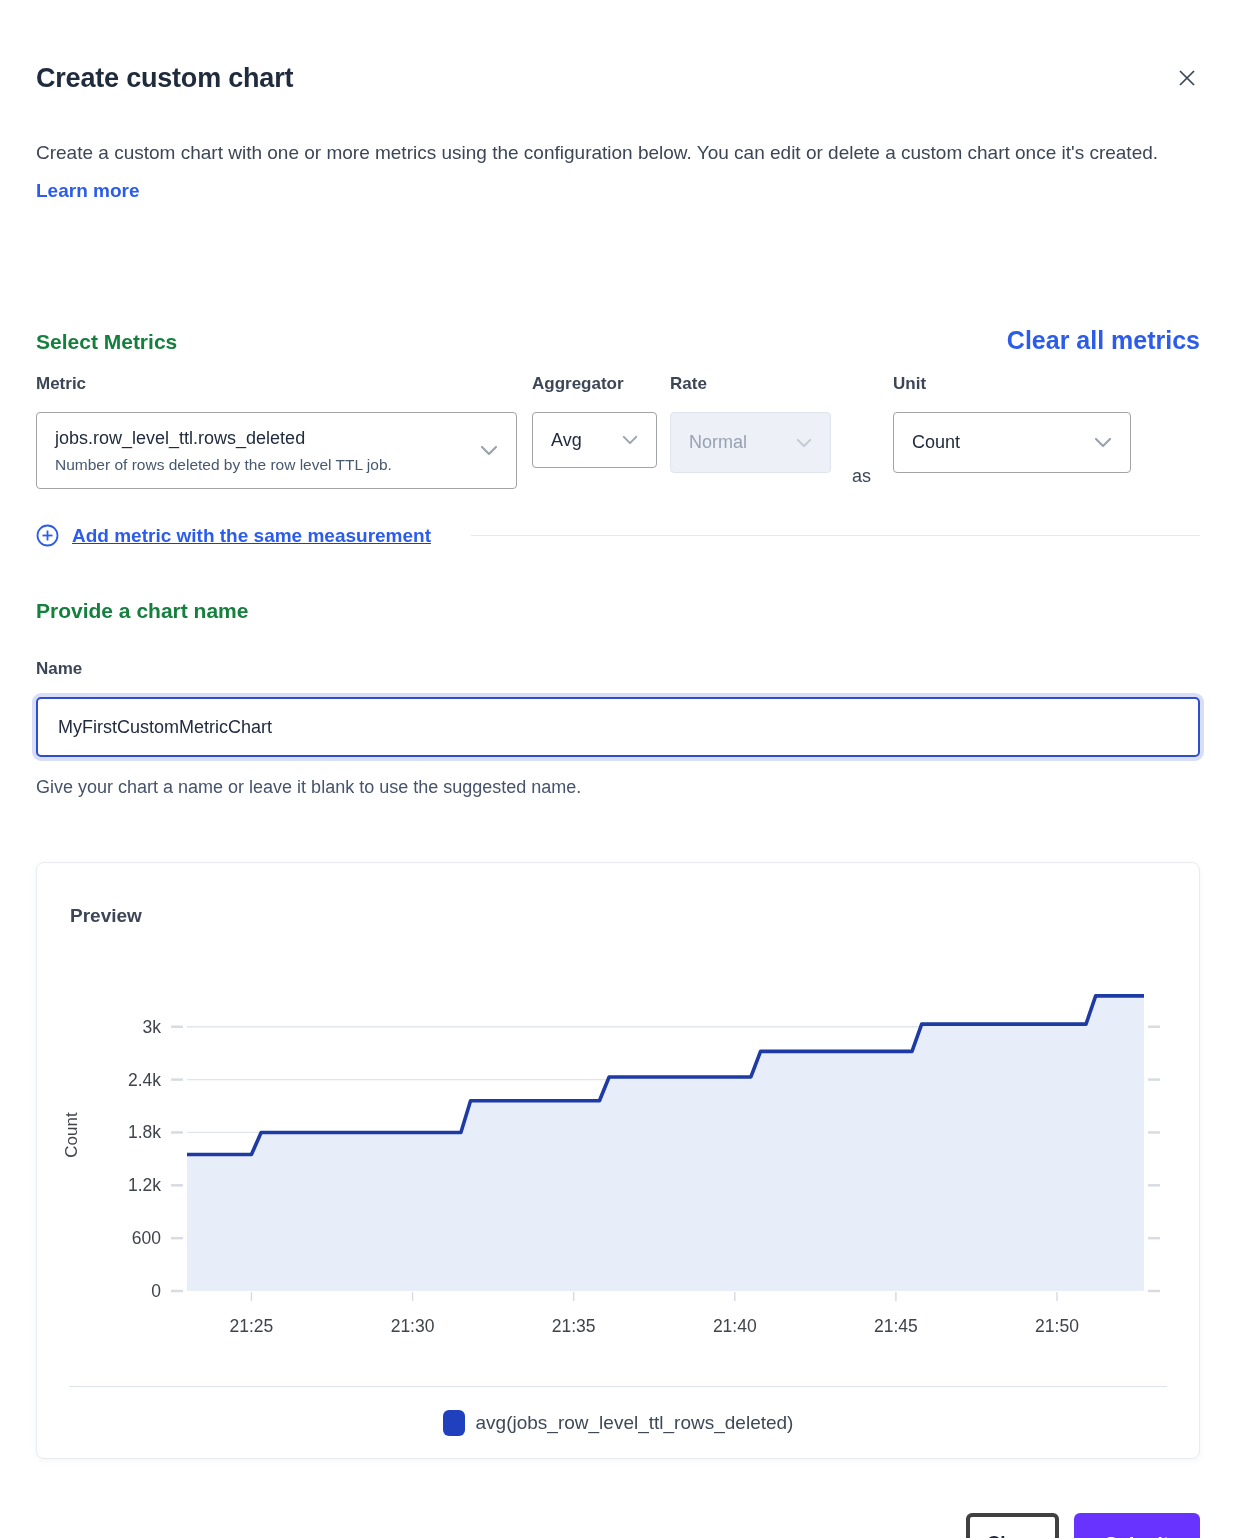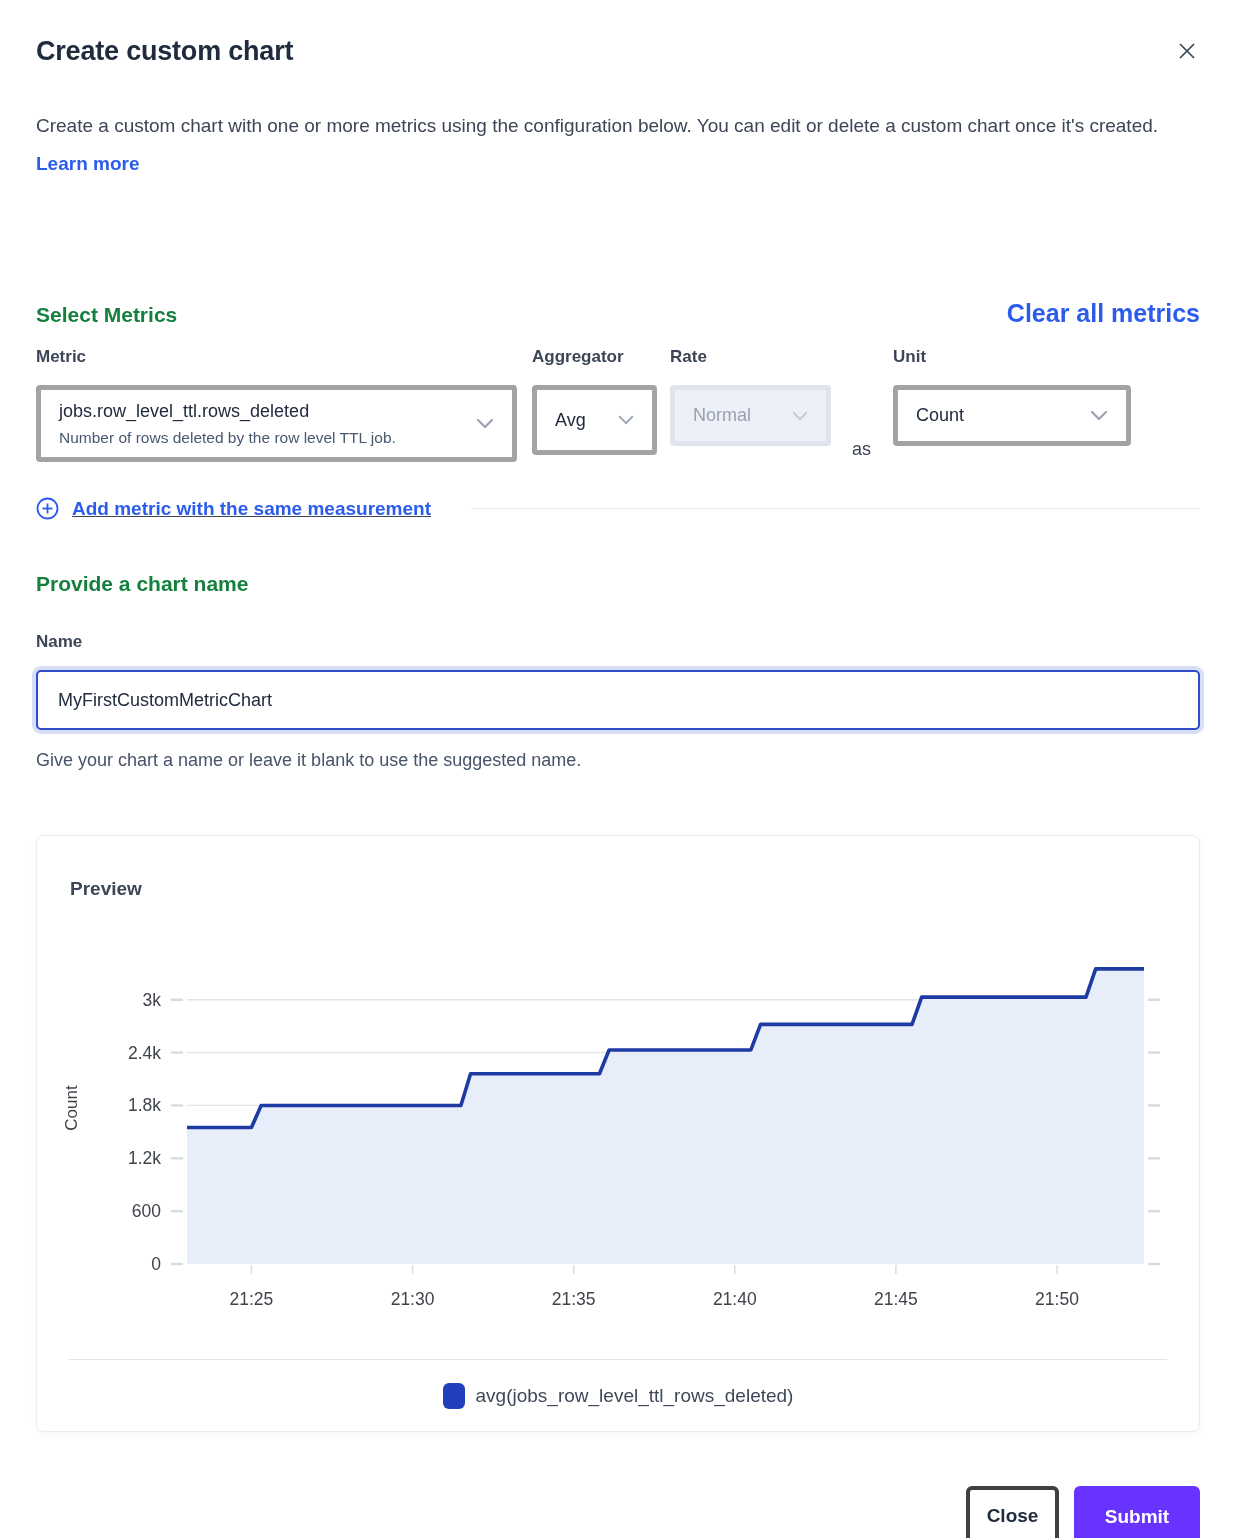--- a/index.html
+++ b/index.html
@@ -5,44 +5,44 @@
   * { margin:0; padding:0; box-sizing:border-box; }
   html,body { background:#ffffff; }
   body {
     width:1236px; height:1538px; overflow:hidden; position:relative;
     font-family:"Liberation Sans","DejaVu Sans",sans-serif;
     color:#3c4657;
   }
   .dialog { padding:0 36px; }
 
   
-  .dlg-header { margin-top:36px; display:flex; justify-content:space-between; align-items:flex-start;gap:48px; }
+  .dlg-header { margin-top:63px; display:flex; justify-content:space-between; align-items:flex-start;gap:48px; }
   .dlg-title { font-size:27px; font-weight:700; color:#212b3e; letter-spacing:-0.2px; }
   .close-btn { background:none; border:none; cursor:pointer; padding:2px; margin-top:2px; }
 
   .description { margin-top:40px; font-size:19px; line-height:38px; color:#3c4657; max-width:1150px; }
   .link { color:var(--link-blue); font-weight:600; text-decoration:none; cursor:pointer; }
 
   
   .section-row { margin-top:68px; display:flex; justify-content:space-between; align-items:baseline; }
   .section-h { font-size:21px; font-weight:700; color:#15803d; }
   .clear-link { font-size:25px;margin-top:48px; }
 
   .metrics-row { margin-top:19px; display:flex; align-items:flex-start; }
   .field-label { font-size:17px; font-weight:700; color:#3c4657; margin-bottom:18px; display:block; }
   .select {
-    border:5px solid #a3a3a3; border-radius:4px; background:#fff;
+    border:1px solid #a3a3a3; border-radius:4px; background:#fff;
     display:flex; align-items:center; justify-content:space-between;
     padding:0 18px; cursor:pointer;
   }
   .sel-value { font-size:18px; color:#212b3e; }
   .metric-col .select { width:481px; height:77px; }
   .metric-desc { font-size:15.5px; color:#47586f; margin-top:7px; }
   .agg-col { margin-left:15px; }
-  .agg-col .select { width:125px; height:70px; }
+  .agg-col .select { width:125px; height:56px; }
   .rate-col { margin-left:13px; }
   .rate-col .select { width:161px; height:61px; background:var(--disabled-bg); border-color:#e0e4ed; cursor:default; }
   .rate-col .sel-value { color:var(--disabled-text); }
   .as-label { font-size:18px; color:#3c4657; align-self:flex-end; margin:0 22px 2px 21px; }
   .unit-col .select { width:238px; height:61px; }
   .chev { flex:none; margin-left:10px; }
 
   .add-row { margin-top:35px; display:flex; align-items:center;text-decoration:underline; }
   .add-btn { display:flex; align-items:center; background:none; border:none; cursor:pointer; }
   .add-btn span.lbl { margin-left:13px; font-size:19px; font-weight:600; color:var(--link-blue);

